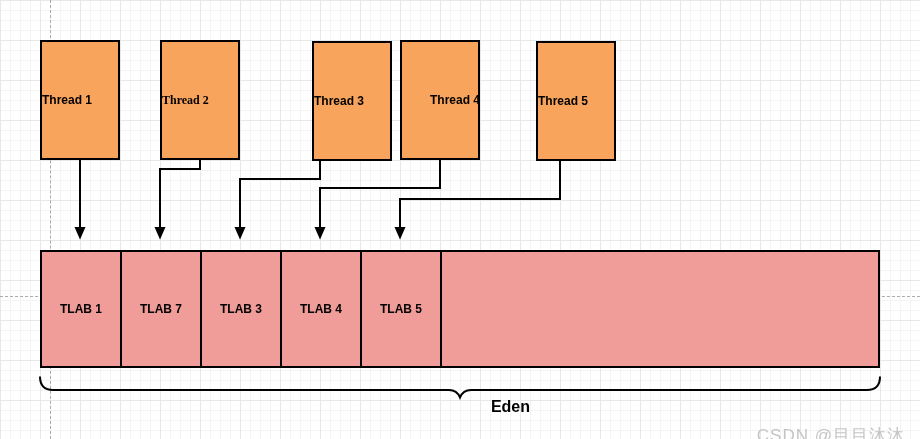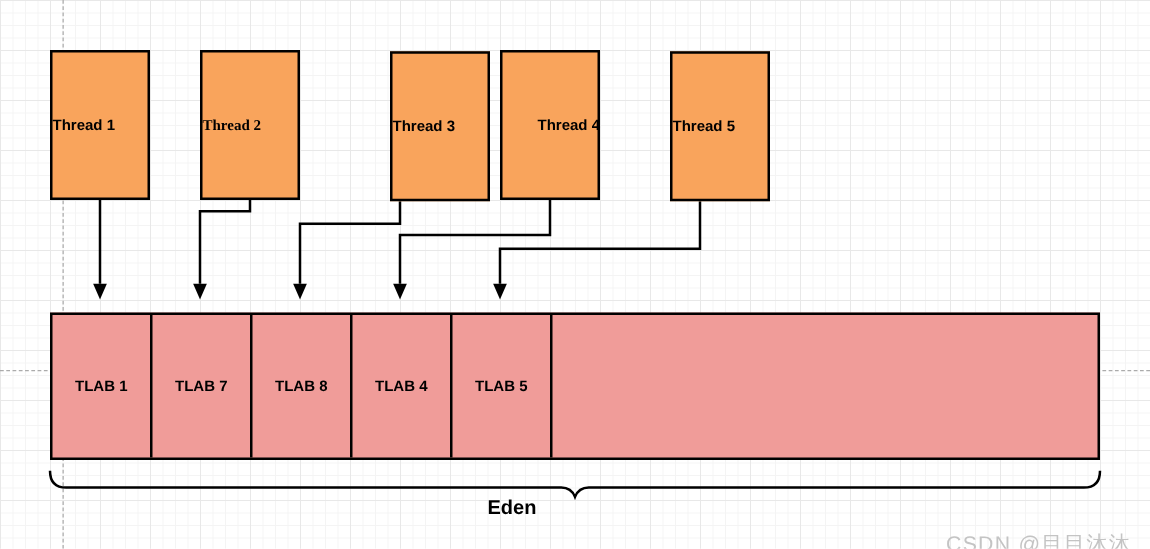--- a/index.html
+++ b/index.html
@@ -90,21 +90,21 @@
     color: #000;
     white-space: nowrap;
   }
   .tlab-free {
     flex: 1 1 auto;
   }
   .eden-label {
     position: absolute;
     left: 390px; top: 398px;
     width: 140px;
-    text-align: left;
+    text-align: right;
     font-size: 16px;
     font-weight: bold;
     color: #000;
     z-index: 4;
   }
   .watermark {
     position: absolute;
     right: 15px; top: 424px;
     font-size: 17px;
     color: var(--watermark, #c4c4c4);
@@ -162,21 +162,21 @@
   </div>
 
   <div class="eden-bar">
     <div class="tlab-cell">
       <span>TLAB 1</span>
     </div>
     <div class="tlab-cell">
       <span>TLAB 7</span>
     </div>
     <div class="tlab-cell">
-      <span>TLAB 8</span>
+      <span>TLAB 3</span>
     </div>
     <div class="tlab-cell">
       <span>TLAB 4</span>
     </div>
     <div class="tlab-cell">
       <span>TLAB 5</span>
     </div>
     <div class="tlab-free"></div>
   </div>
 

